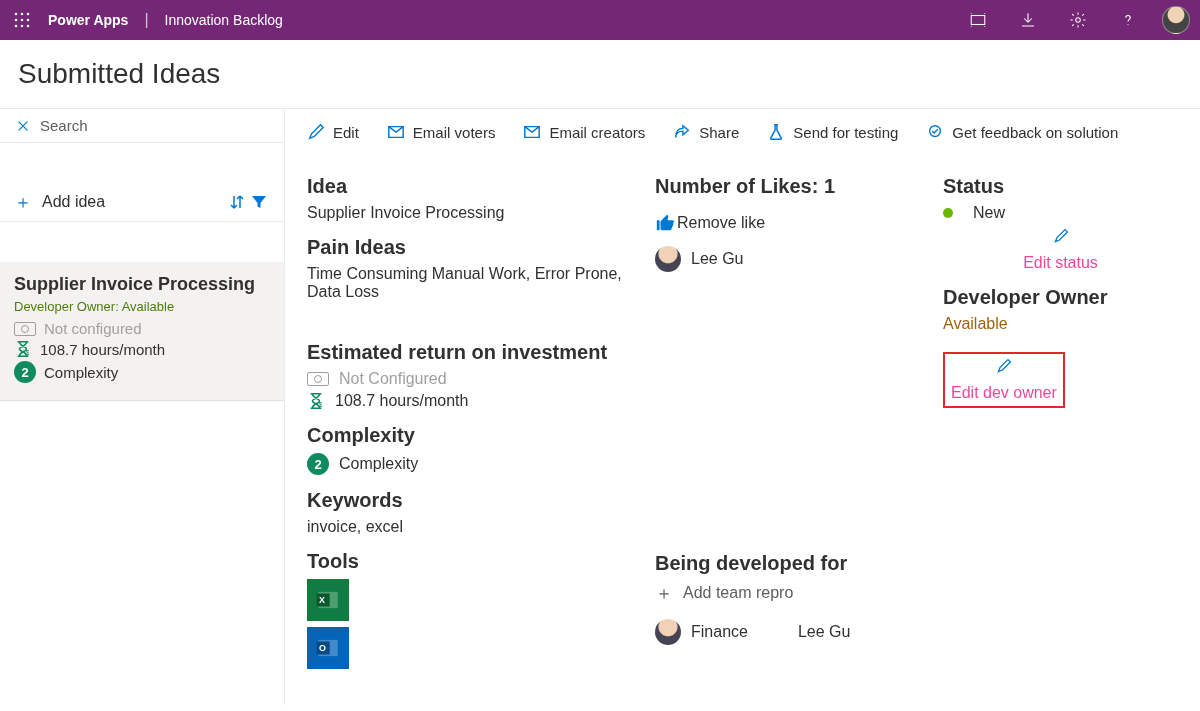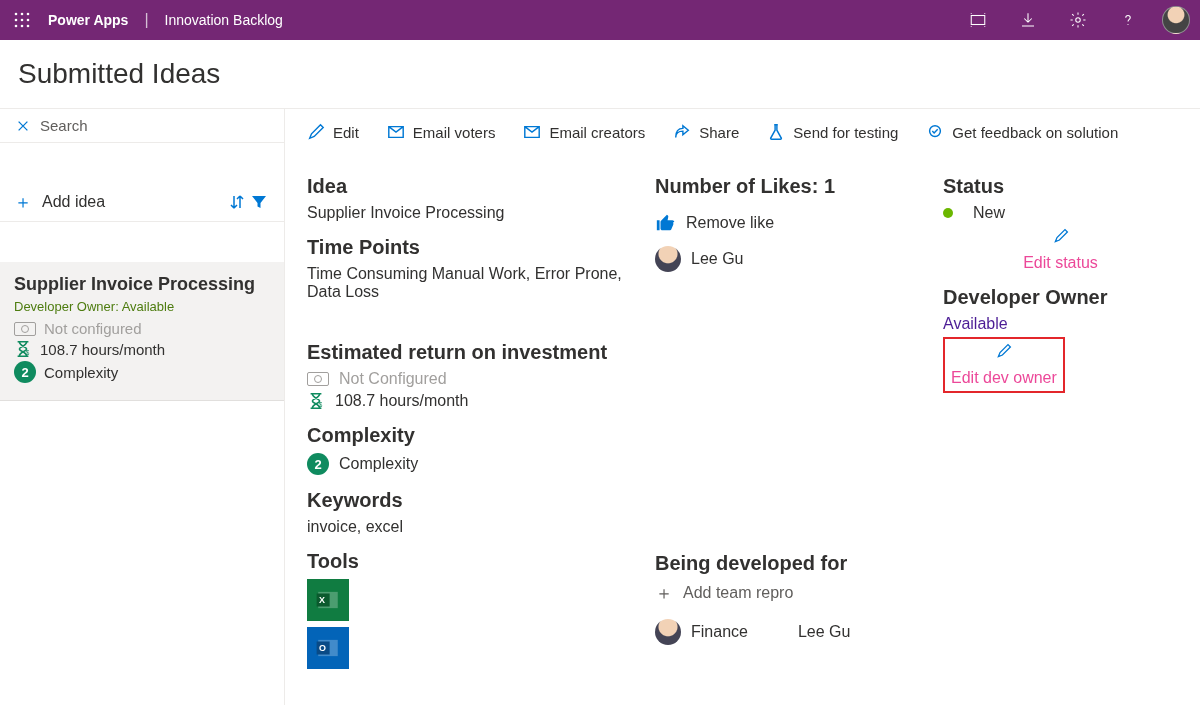--- a/index.html
+++ b/index.html
@@ -61,21 +61,21 @@
 .action.mail .a-icon svg { fill:#0078d4; stroke:none; }
 
 
 .grid { display:grid; grid-template-columns: 330px 270px 1fr; column-gap: 18px; margin-top:8px; }
 .section-h { font-size:20px; font-weight:600; margin: 14px 0 6px 0; }
 .body-text { font-size:16px; color:#323130; margin-bottom:8px; }
 .muted { color:#a19f9d; }
 .kvline { display:flex; align-items:center; gap:10px; font-size:16px; margin:4px 0; }
 
 
-.likes-row { display:flex; align-items:center; gap:9px; margin-top:14px; }
+.likes-row { display:flex; align-items:center; gap:0; margin-top:14px; }
 .thumb { width:22px; height:22px; }
 .thumb svg { fill:#0078d4; }
 .link { color:#323130; cursor:pointer; font-size:16px; }
 .person { display:flex; align-items:center; gap:10px; margin-top:12px; font-size:16px; }
 .avatar-sm { width:26px; height:26px; border-radius:50%; background: radial-gradient(circle at 50% 30%, #f2d2b6 40%, #445 45%); }
 
 
 .status-dot { width:10px; height:10px; border-radius:50%; background:#6bb700; display:inline-block; margin-right:10px; }
 .edit-link { display:flex; align-items:center; gap:10px; color:#ec4899; cursor:pointer; font-size:16px; margin-top:6px;flex-direction:column; }
 .edit-link svg { stroke:#0078d4; fill:none; stroke-width:1.6; width:16px; height:16px; }
@@ -249,21 +249,21 @@
           <span>Get feedback on solution</span>
         </div>
     </div>
 
     <div class="grid">
 
       <div>
         <div class="section-h">Idea</div>
         <div class="body-text">Supplier Invoice Processing</div>
 
-        <div class="section-h">Time Points</div>
+        <div class="section-h">Pain Ideas</div>
         <div class="body-text" style="margin-bottom:40px">Time Consuming Manual Work, Error Prone, Data Loss</div>
 
         <div class="section-h">Estimated return on investment</div>
         <div class="kvline muted">
           <span class="money-ic"></span>
           <span>Not Configured</span>
         </div>
         <div class="kvline">
           <span class="hour-ic"><svg viewBox="0 0 20 20">
                 <path d="M4 2h12M4 18h12M6 2c0 5 8 5 8 8s-8 3-8 8M14 2c0 5-8 5-8 8s8 3 8 8"></path>
@@ -332,21 +332,21 @@
           <span>New</span>
         </div>
         <div class="edit-link">
           <svg viewBox="0 0 20 20">
               <path d="M3 17l2-5L15 2l3 3L8 15l-5 2z"></path>
             </svg>
           <span>Edit status</span>
         </div>
 
         <div class="section-h">Developer Owner</div>
-        <div class="body-text" style="color:#4c1d95;margin-bottom:4px">Available</div>
+        <div class="body-text" style="color:#a16207;margin-bottom:19px">Available</div>
         <div class="highlight">
           <div class="edit-link" style="margin-top:0">
             <svg viewBox="0 0 20 20">
                 <path d="M3 17l2-5L15 2l3 3L8 15l-5 2z"></path>
               </svg>
             <span>Edit dev owner</span>
           </div>
         </div>
       </div>
     </div>

